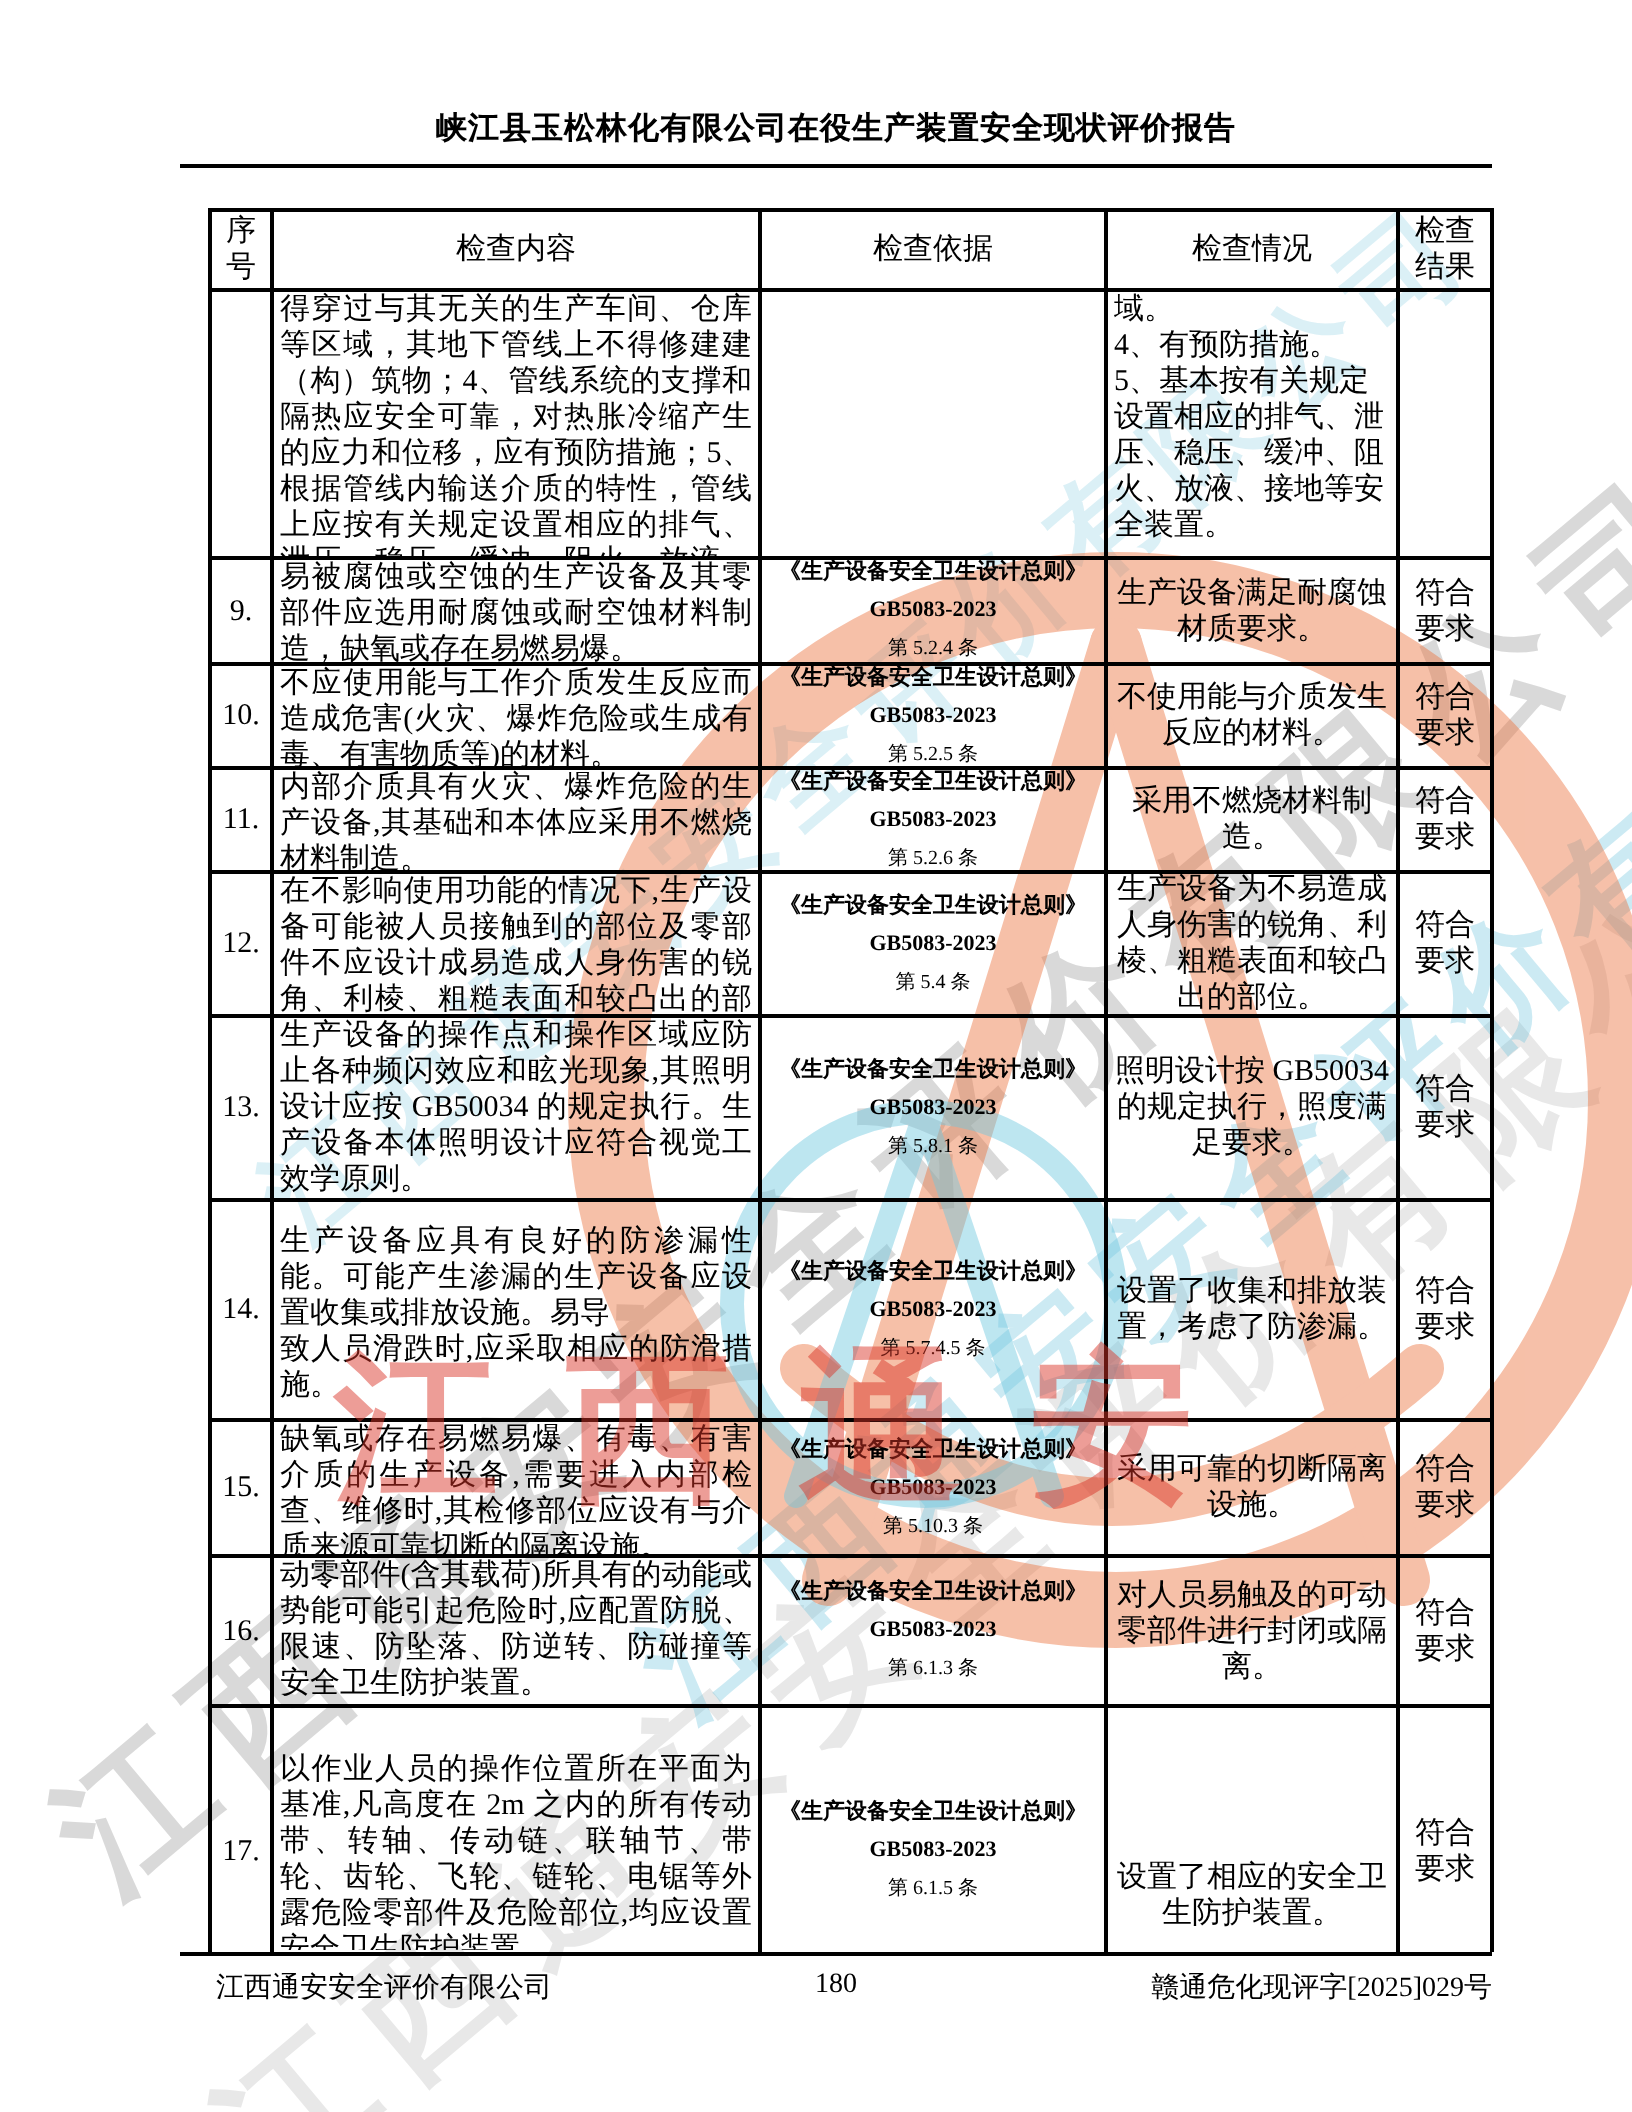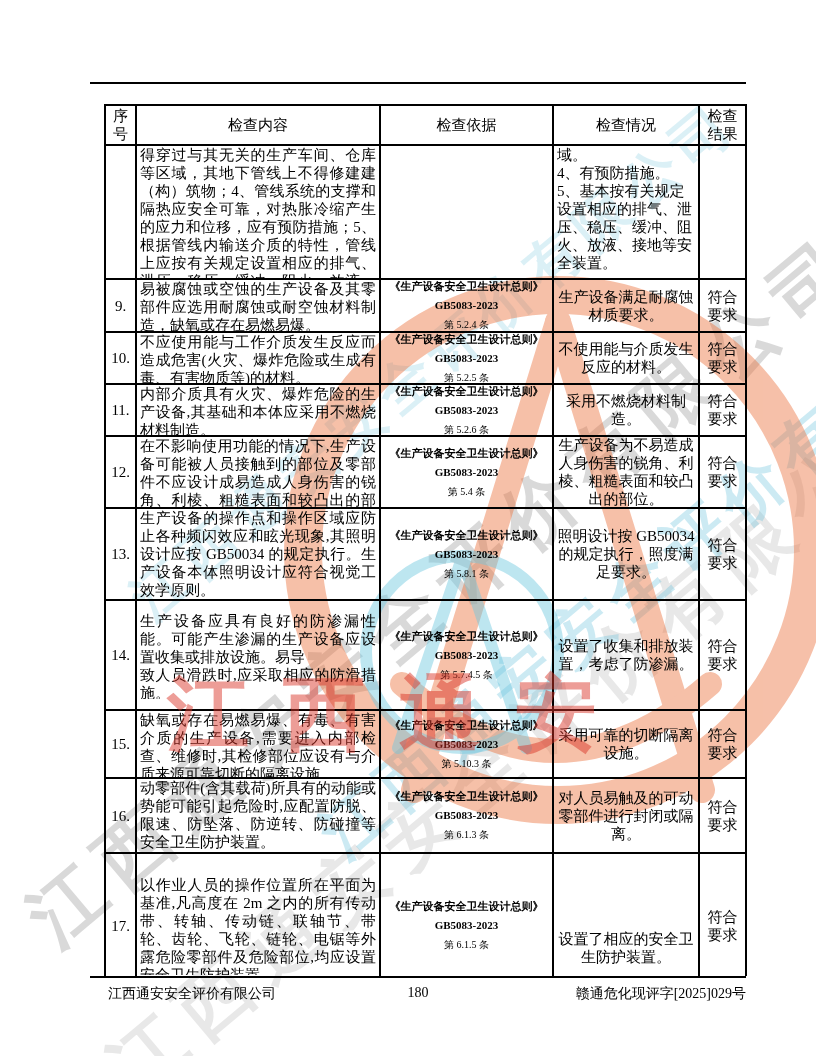--- a/index.html
+++ b/index.html
@@ -67,20 +67,21 @@
       <path d="M402 684 Q556 818 710 684" stroke-width="24"></path>
     </g>
     <g stroke="#6fc8e0" fill="none" opacity="0.45" stroke-linecap="round">
       <circle cx="462" cy="652" r="96" stroke-width="12"></circle>
       <path d="M462 558 L398 748" stroke-width="12"></path>
       <path d="M462 558 L526 748" stroke-width="12"></path>
     </g>
   </svg>
 
   <div class="content">
+    <div class="doc-title">峡江县玉松林化有限公司在役生产装置安全现状评价报告</div>
     <div class="header-rule"></div>
 
     <div class="table-clip">
       <table class="insp">
         <colgroup>
           <col style="width:31px">
             <col style="width:244px">
             <col style="width:173px">
           <col style="width:146px">
             <col style="width:47px">

